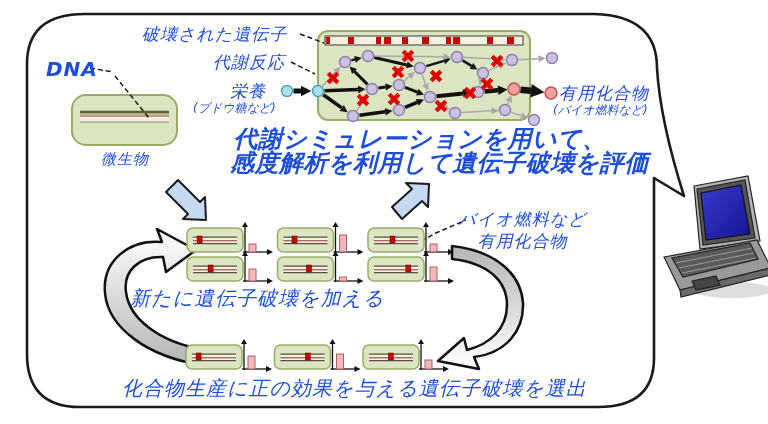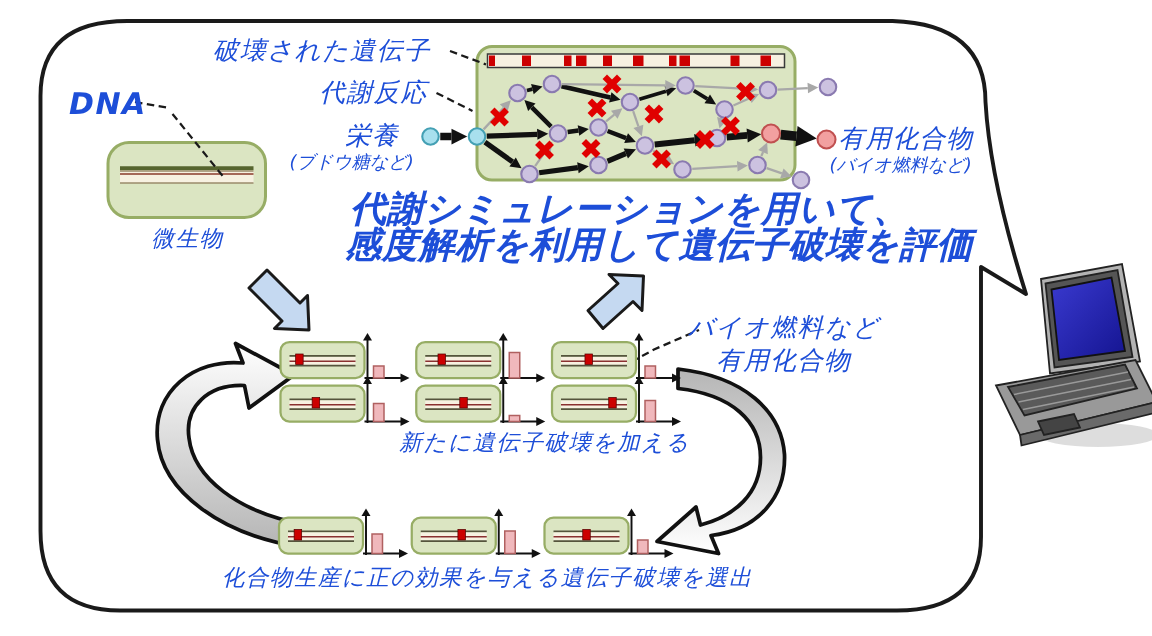--- a/index.html
+++ b/index.html
@@ -5,21 +5,21 @@
   html,body{margin:0;padding:0;background:#fff;}
   .stage{position:relative;width:768px;height:424px;background:#fff;
          font-family:"DejaVu Sans","Liberation Sans",sans-serif;overflow:hidden;}
   .stage svg{position:absolute;left:0;top:0;}
   .lbl{position:absolute;color:#1d4ed8;white-space:nowrap;line-height:1.15;font-style:italic;}
   .c17{font-size:17px;letter-spacing:1px;}
   .c15{font-size:15px;letter-spacing:1px;}
   .c12{font-size:12px;letter-spacing:0px;}
   .dna{font-size:20px;font-weight:bold;letter-spacing:1px;}
   .head{font-size:24px;font-weight:bold;letter-spacing:0.5px;text-align:center;}
-  .proc{font-size:15px;letter-spacing:1px;text-align:right;}
+  .proc{font-size:20px;letter-spacing:1px;text-align:left;}
   .ctr{text-align:center;}
 </style>
 </head>
 <body>
 
 <div class="stage">
 
   <svg width="768" height="424" viewBox="0 0 768 424">
     <defs>
       <linearGradient id="fadeDown" x1="0" y1="0" x2="0" y2="1">

